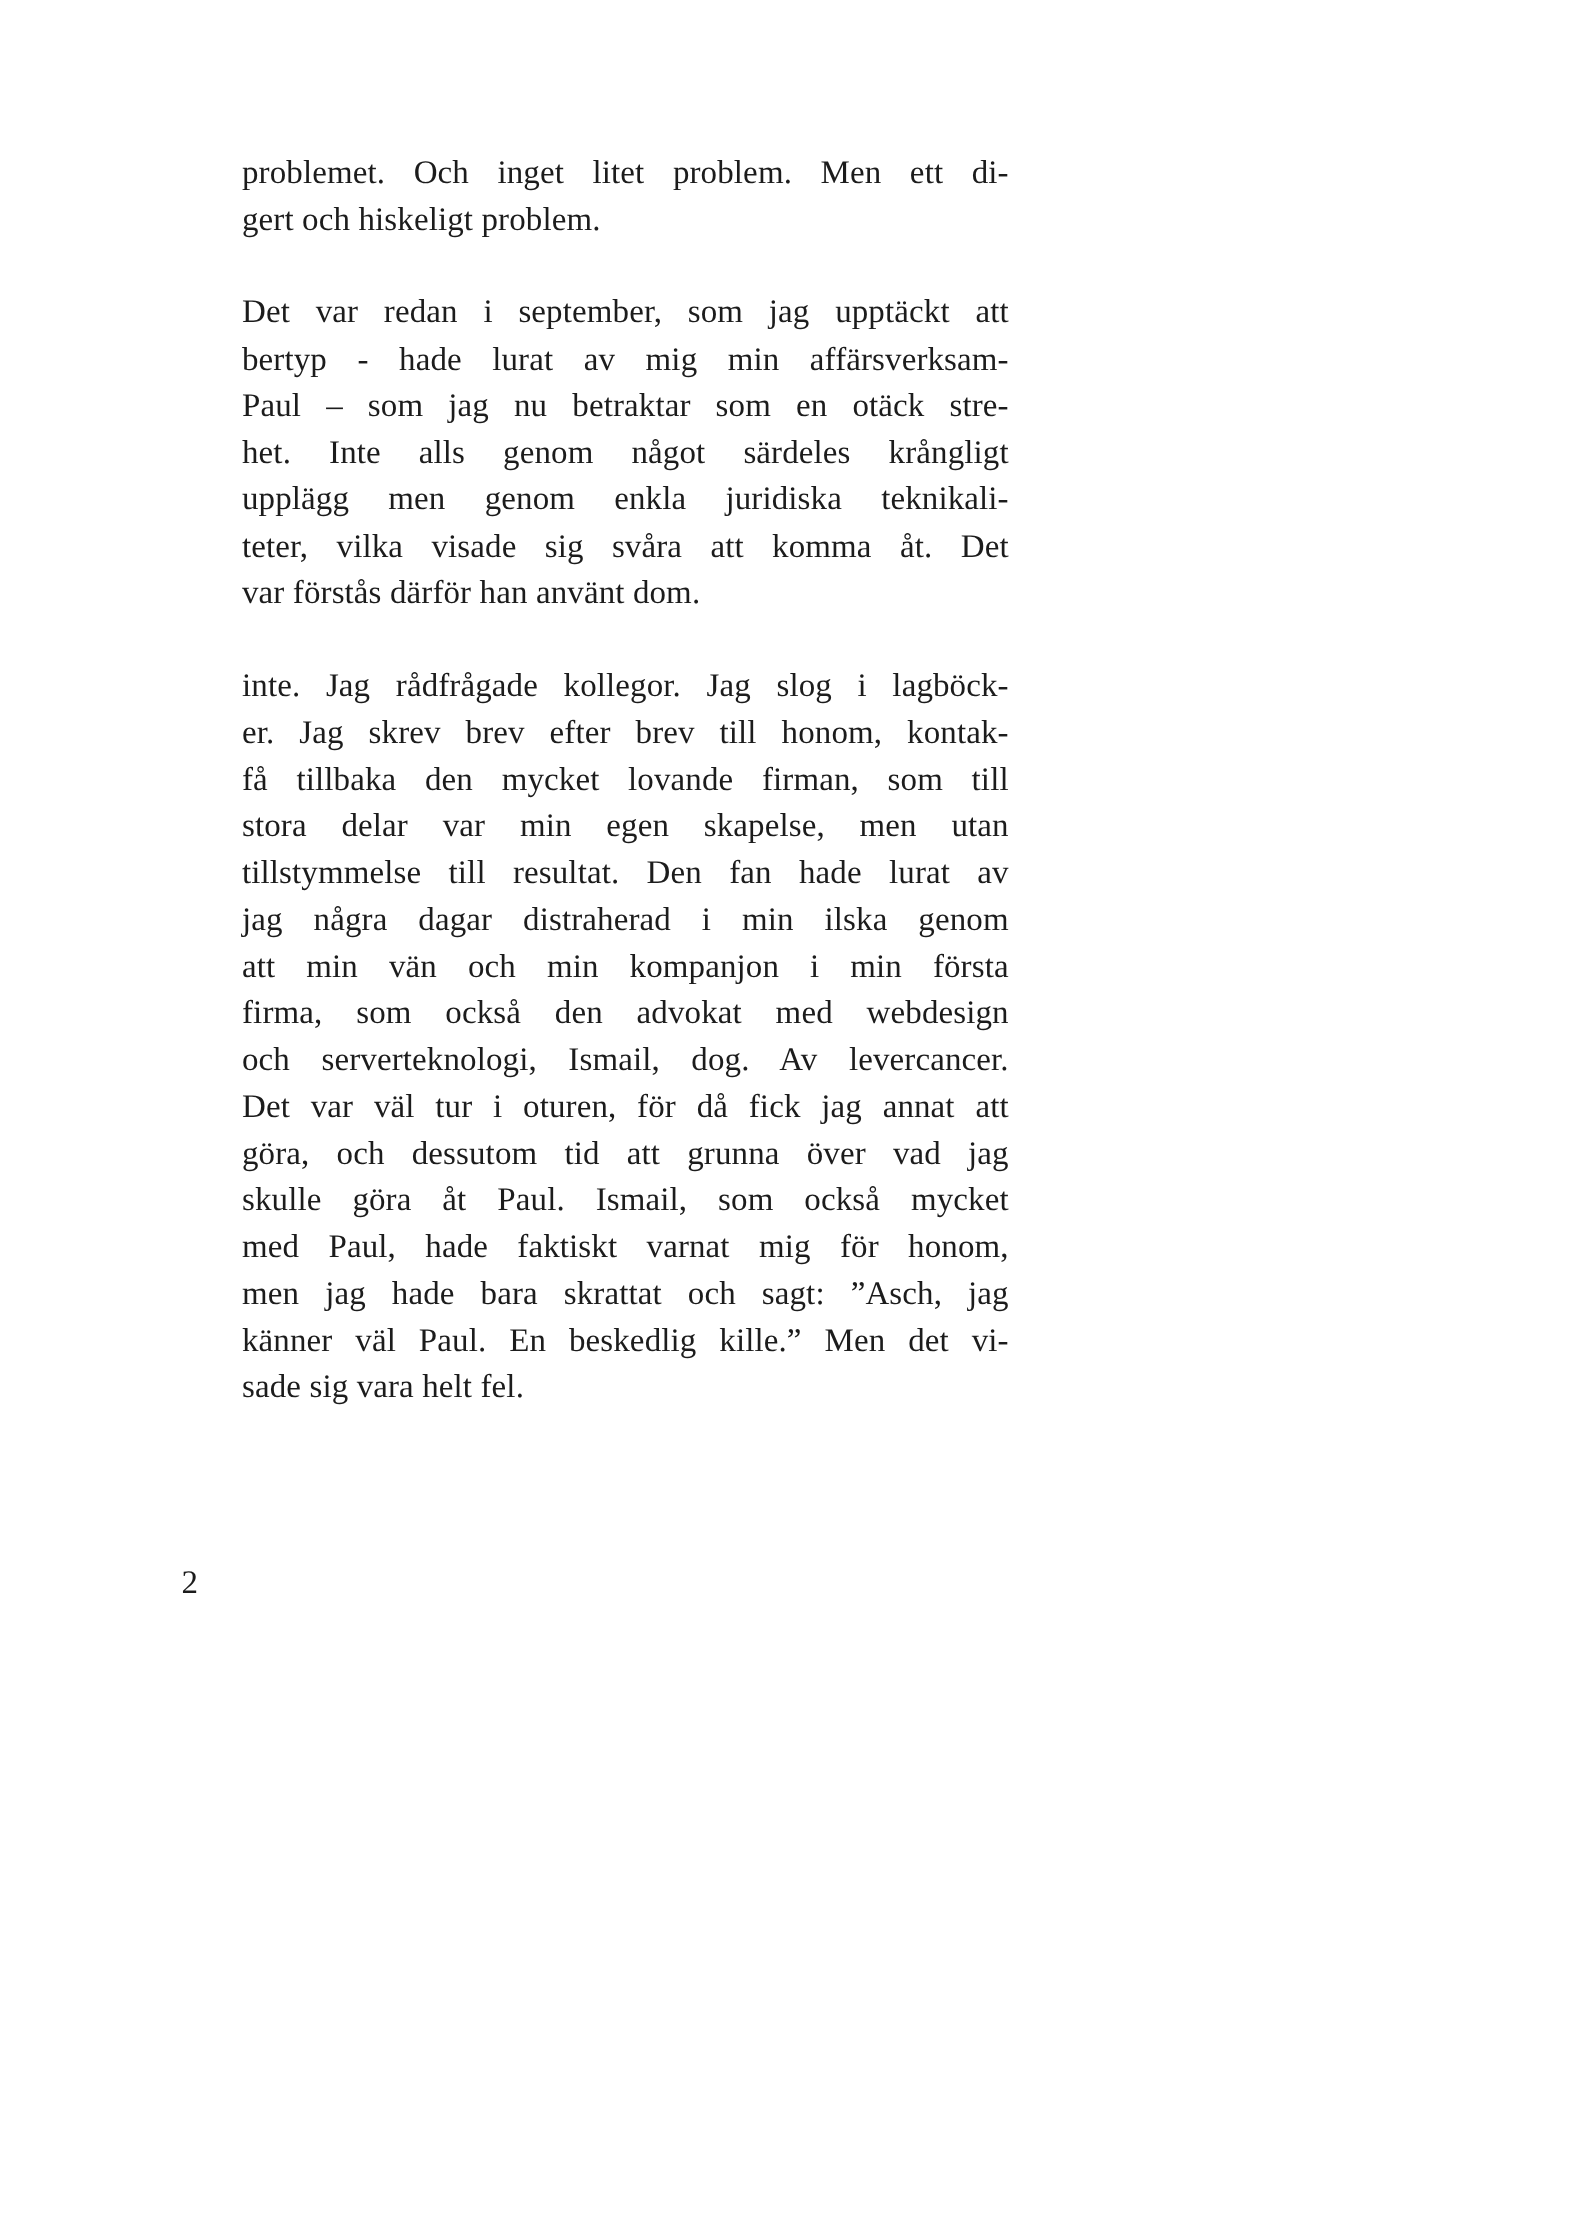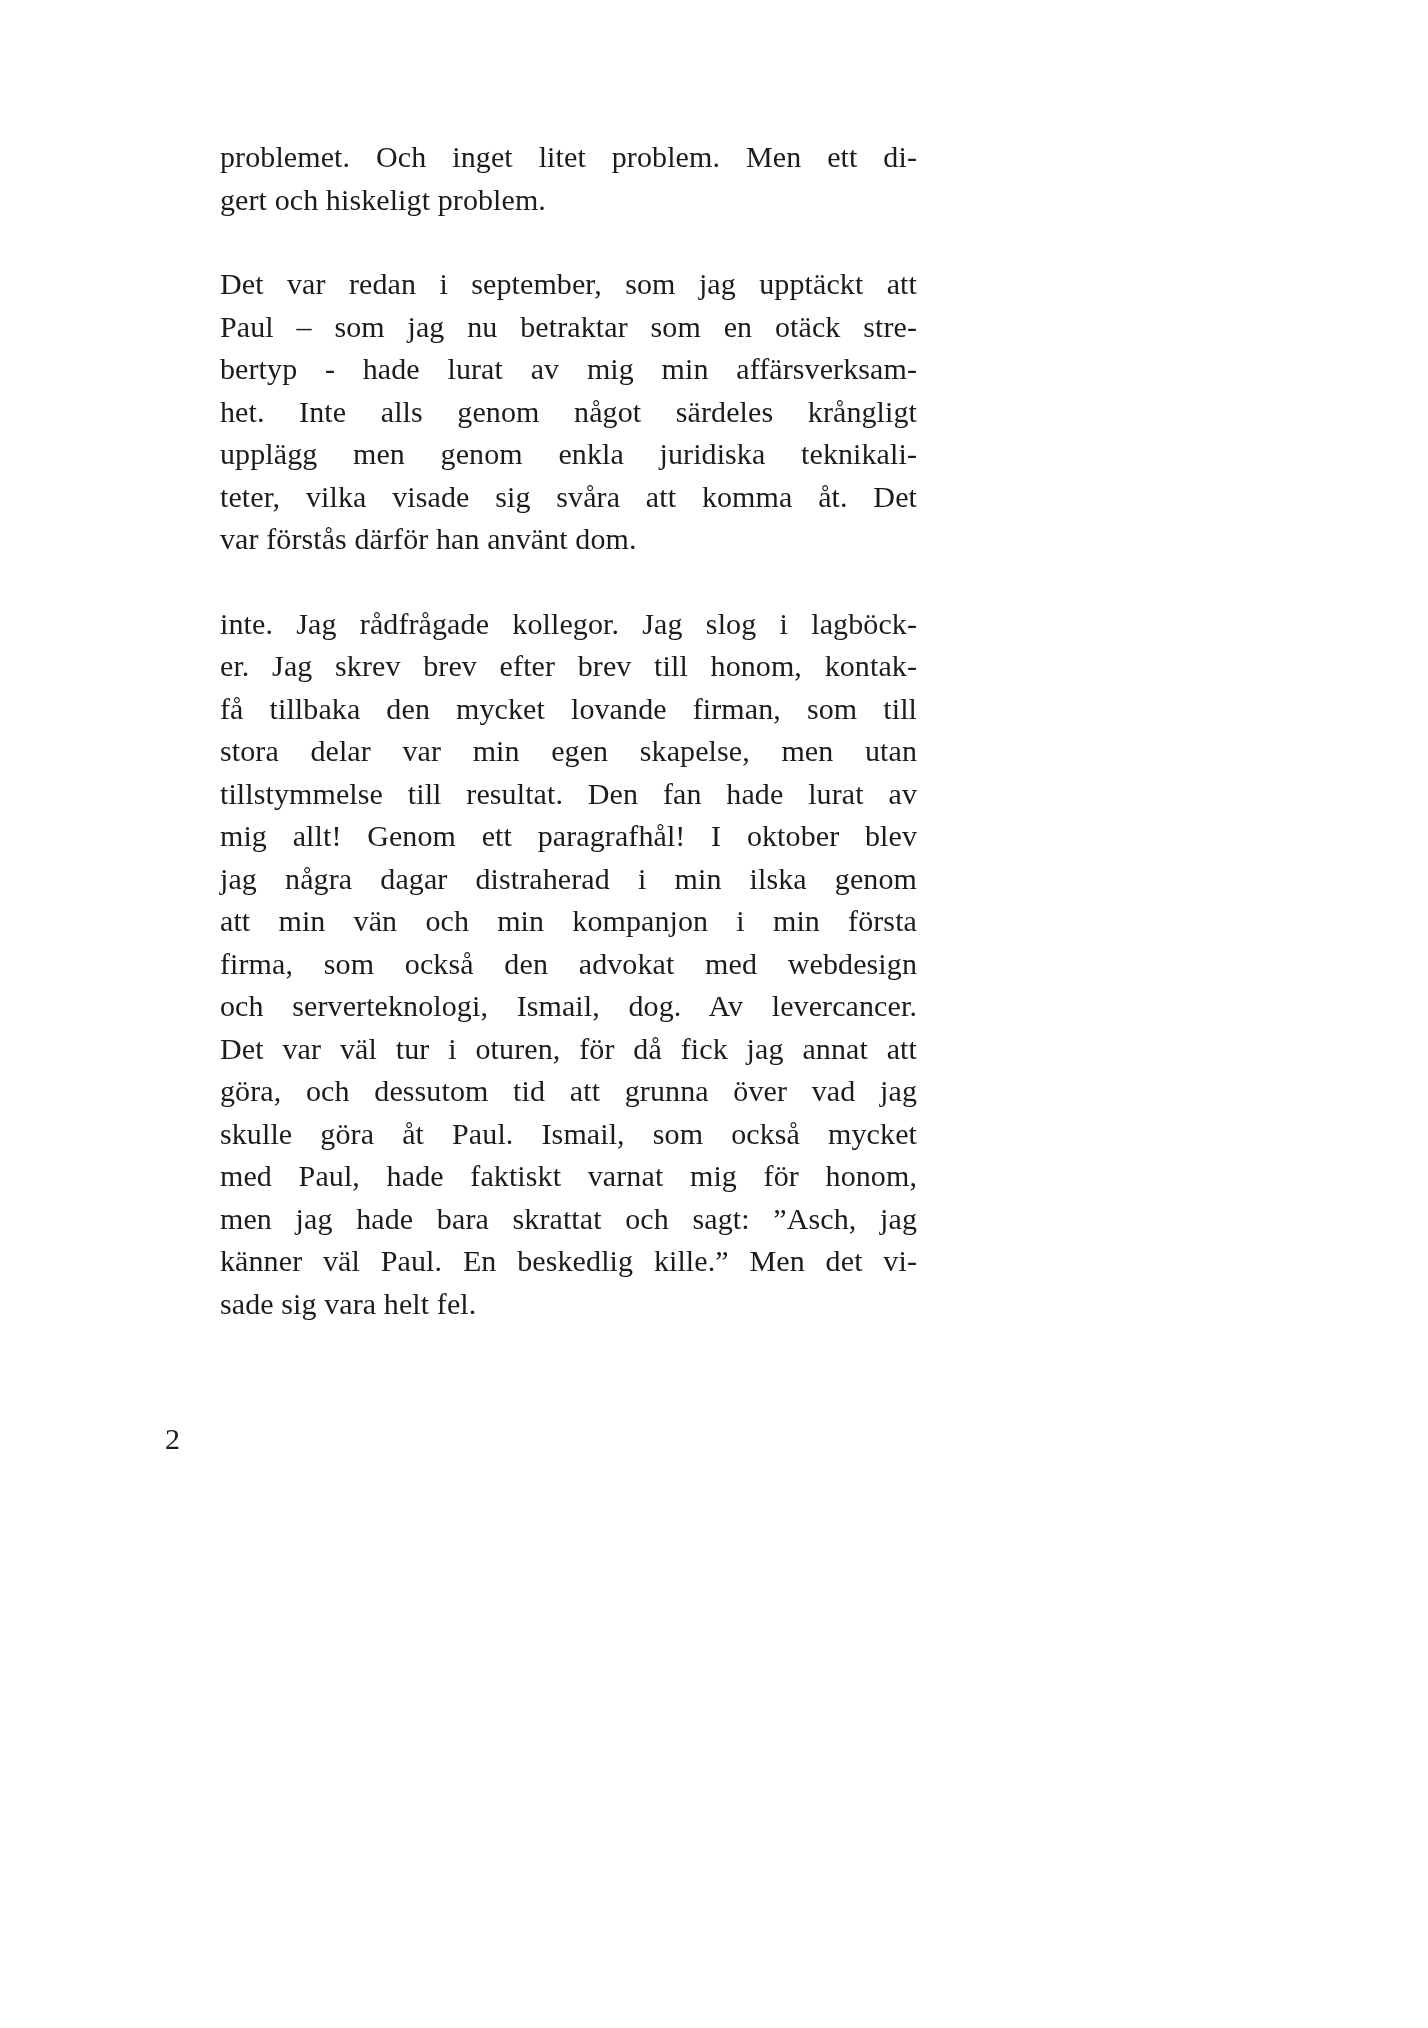--- a/index.html
+++ b/index.html
@@ -52,34 +52,33 @@
 <body>
 
 <div class="page">
   <div class="text-block">
       <div class="paragraph">
         <div class="text-line">problemet. Och inget litet problem. Men ett di-</div>
         <div class="text-line last">gert och hiskeligt problem.</div>
       </div>
       <div class="paragraph">
         <div class="text-line">Det var redan i september, som jag upptäckt att</div>
+        <div class="text-line">bertyp - hade lurat av mig min affärsverksam-</div>
         <div class="text-line">Paul – som jag nu betraktar som en otäck stre-</div>
-        <div class="text-line">bertyp - hade lurat av mig min affärsverksam-</div>
         <div class="text-line">het. Inte alls genom något särdeles krångligt</div>
         <div class="text-line">upplägg men genom enkla juridiska teknikali-</div>
         <div class="text-line">teter, vilka visade sig svåra att komma åt. Det</div>
         <div class="text-line last">var förstås därför han använt dom.</div>
       </div>
       <div class="paragraph">
         <div class="text-line">inte. Jag rådfrågade kollegor. Jag slog i lagböck-</div>
         <div class="text-line">er. Jag skrev brev efter brev till honom, kontak-</div>
         <div class="text-line">få tillbaka den mycket lovande firman, som till</div>
         <div class="text-line">stora delar var min egen skapelse, men utan</div>
         <div class="text-line">tillstymmelse till resultat. Den fan hade lurat av</div>
-        <div class="text-line">mig allt! Genom ett paragrafhål! I oktober blev</div>
         <div class="text-line">jag några dagar distraherad i min ilska genom</div>
         <div class="text-line">att min vän och min kompanjon i min första</div>
         <div class="text-line">firma, som också den advokat med webdesign</div>
         <div class="text-line">och serverteknologi, Ismail, dog. Av levercancer.</div>
         <div class="text-line">Det var väl tur i oturen, för då fick jag annat att</div>
         <div class="text-line">göra, och dessutom tid att grunna över vad jag</div>
         <div class="text-line">skulle göra åt Paul. Ismail, som också mycket</div>
         <div class="text-line">med Paul, hade faktiskt varnat mig för honom,</div>
         <div class="text-line">men jag hade bara skrattat och sagt: ”Asch, jag</div>
         <div class="text-line">känner väl Paul. En beskedlig kille.” Men det vi-</div>

